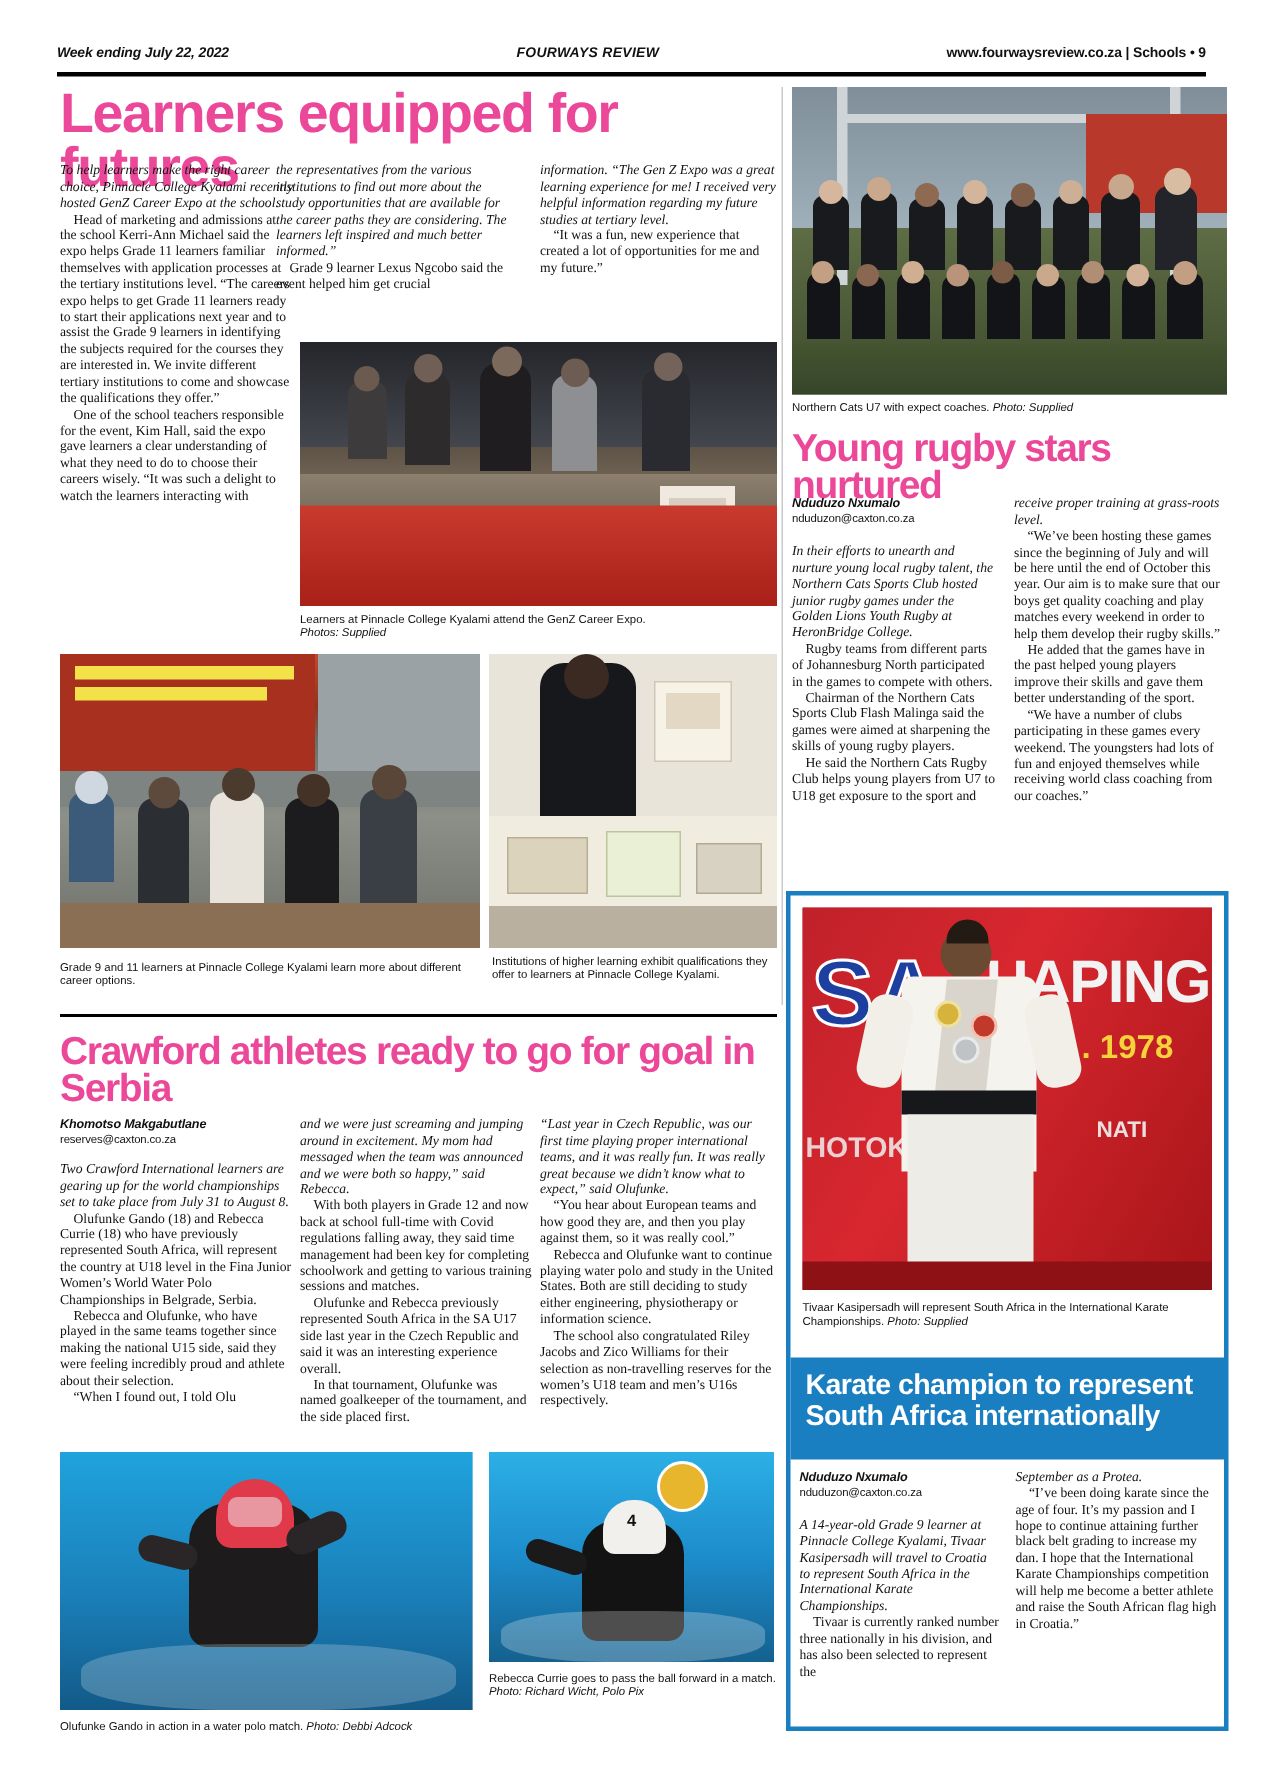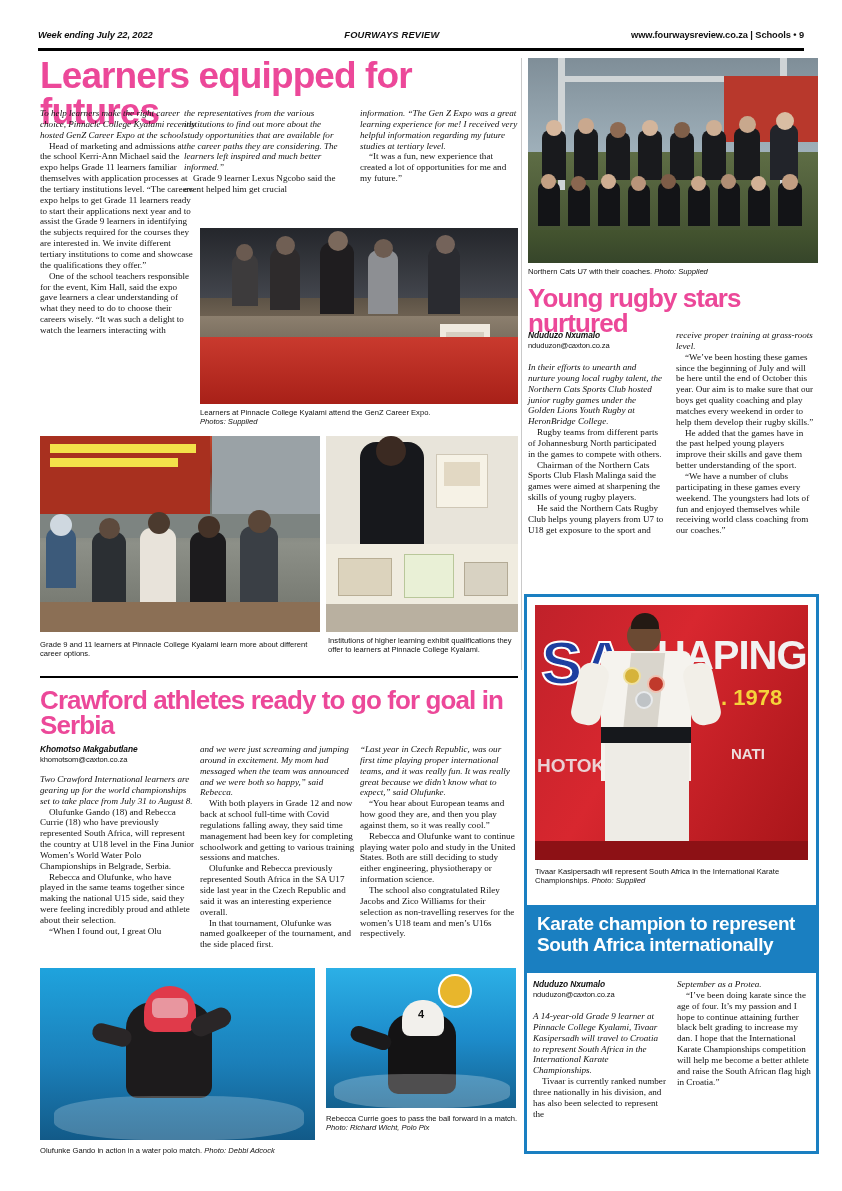--- a/index.html
+++ b/index.html
@@ -186,28 +186,28 @@
 
   <div class="caption" style="position:absolute;left:40px;top:640px;width:270px;">Grade 9 and 11 learners at Pinnacle College Kyalami learn more about different career options.</div>
   <div class="caption" style="position:absolute;left:328px;top:636px;width:190px;">Institutions of higher learning exhibit qualifications they offer to learners at Pinnacle College Kyalami.</div>
 
   <div class="rule-med" style="left:40px;top:676px;width:478px;"></div>
 
   <div class="hl hl-sub" style="position:absolute;left:40px;top:688px;width:484px;">Crawford athletes ready to go for goal in Serbia</div>
 
   <div style="position:absolute;left:40px;top:744px;width:156px;">
     <div class="byline-name">Khomotso Makgabutlane</div>
-    <div class="byline-mail">khomotsom@caxton.co.za</div>
+    <div class="byline-mail">reserves@caxton.co.za</div>
   </div>
 
   <div class="bodycol" style="position:absolute;left:40px;top:774px;width:156px;">
     <p class="first">Two Crawford International learners are gearing up for the world championships set to take place from July 31 to August 8.</p>
     <p>Olufunke Gando (18) and Rebecca Currie (18) who have previously represented South Africa, will represent the country at U18 level in the Fina Junior Women’s World Water Polo Championships in Belgrade, Serbia.</p>
     <p>Rebecca and Olufunke, who have played in the same teams together since making the national U15 side, said they were feeling incredibly proud and athlete about their selection.</p>
-    <p>“When I found out, I great Olu</p>
+    <p>“When I found out, I told Olu</p>
   </div>
 
   <div class="bodycol" style="position:absolute;left:200px;top:744px;width:156px;">
     <p class="first">and we were just screaming and jumping around in excitement. My mom had messaged when the team was announced and we were both so happy,” said Rebecca.</p>
     <p>With both players in Grade 12 and now back at school full-time with Covid regulations falling away, they said time management had been key for completing schoolwork and getting to various training sessions and matches.</p>
     <p>Olufunke and Rebecca previously represented South Africa in the SA U17 side last year in the Czech Republic and said it was an interesting experience overall.</p>
     <p>In that tournament, Olufunke was named goalkeeper of the tournament, and the side placed first.</p>
   </div>
 
   <div class="bodycol" style="position:absolute;left:360px;top:744px;width:158px;">
@@ -286,21 +286,21 @@
     <div style="position:absolute;left:190px;top:124px;width:22px;height:44px;background:#131417;border-radius:7px 7px 0 0;"></div>
     <div style="position:absolute;left:193px;top:116px;width:15px;height:15px;background:#b08e74;border-radius:50%;"></div>
     <div style="position:absolute;left:220px;top:126px;width:22px;height:42px;background:#131417;border-radius:7px 7px 0 0;"></div>
     <div style="position:absolute;left:223px;top:118px;width:15px;height:15px;background:#d2b196;border-radius:50%;"></div>
     <div style="position:absolute;left:250px;top:124px;width:24px;height:44px;background:#131417;border-radius:7px 7px 0 0;"></div>
     <div style="position:absolute;left:254px;top:116px;width:16px;height:16px;background:#c29e82;border-radius:50%;"></div>
     <div style="position:absolute;left:0;top:172px;width:100%;height:33px;background:linear-gradient(#44542f,#36452a);"></div>
   </div>
 
   <div class="caption" style="position:absolute;left:528px;top:267px;width:290px;">
-    <span>Northern Cats U7 with their coaches.</span>
+    <span>Northern Cats U7 with expect coaches.</span>
     <span class="cred">Photo: Supplied</span>
   </div>
 
   <div class="hl hl-sub" style="position:absolute;left:528px;top:286px;width:290px;">Young rugby stars nurtured</div>
 
   <div style="position:absolute;left:528px;top:330px;width:136px;">
     <div class="byline-name">Nduduzo Nxumalo</div>
     <div class="byline-mail">nduduzon@caxton.co.za</div>
   </div>
 

